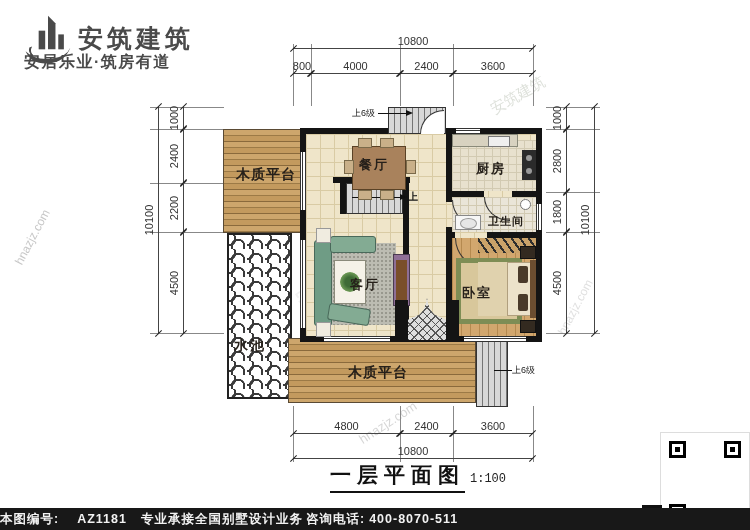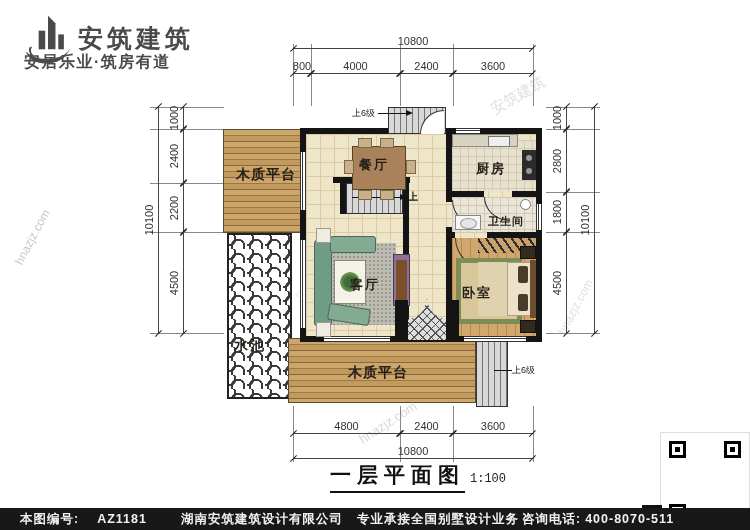--- a/index.html
+++ b/index.html
@@ -273,19 +273,18 @@
 <div class="abs" style="left:660px;top:432px;width:90px;height:98px;background:#fff;border:1px solid #ddd;box-sizing:border-box;padding:6px;">
   <div class="qr-noise" style="position:relative;width:76px;height:84px;">
     <div class="finder" style="left:2px;top:2px;"></div>
     <div class="finder" style="right:2px;top:2px;"></div>
     <div class="finder" style="left:2px;bottom:2px;"></div>
   </div>
 </div>
 <div class="abs" style="left:642px;top:505px;width:20px;height:22px;background:#111;color:#fff;font-size:13px;font-weight:bold;text-align:center;line-height:22px;">网</div>
 
 <div class="abs" style="left:0;top:508px;width:750px;height:22px;background:#181818;display:flex;align-items:center;">
-  <span class="footer-text" style="margin-left:20px;">本图编号:</span>
+  <span class="footer-text" style="">本图编号:</span>
   <span class="footer-text" style="margin-left:18px;">AZ1181</span>
-  <span class="footer-text" style="margin-left:34px;">湖南安筑建筑设计有限公司</span>
   <span class="footer-text" style="margin-left:14px;">专业承接全国别墅设计业务</span>
   <span class="footer-text" style="margin-left:3px;">咨询电话:</span>
   <span class="footer-text" style="margin-left:4px;">400-8070-511</span>
 </div>
 
 </body></html>

